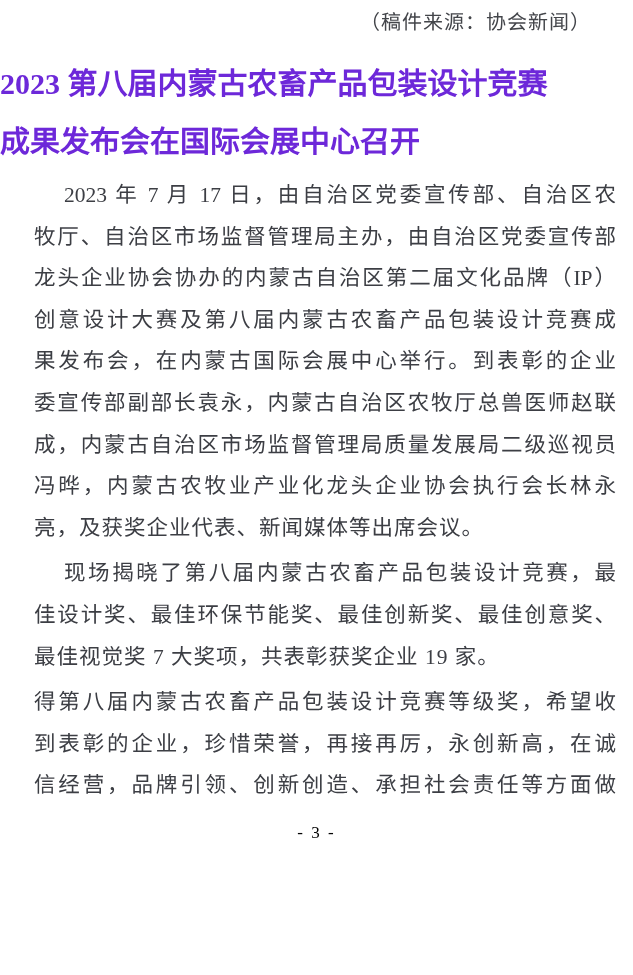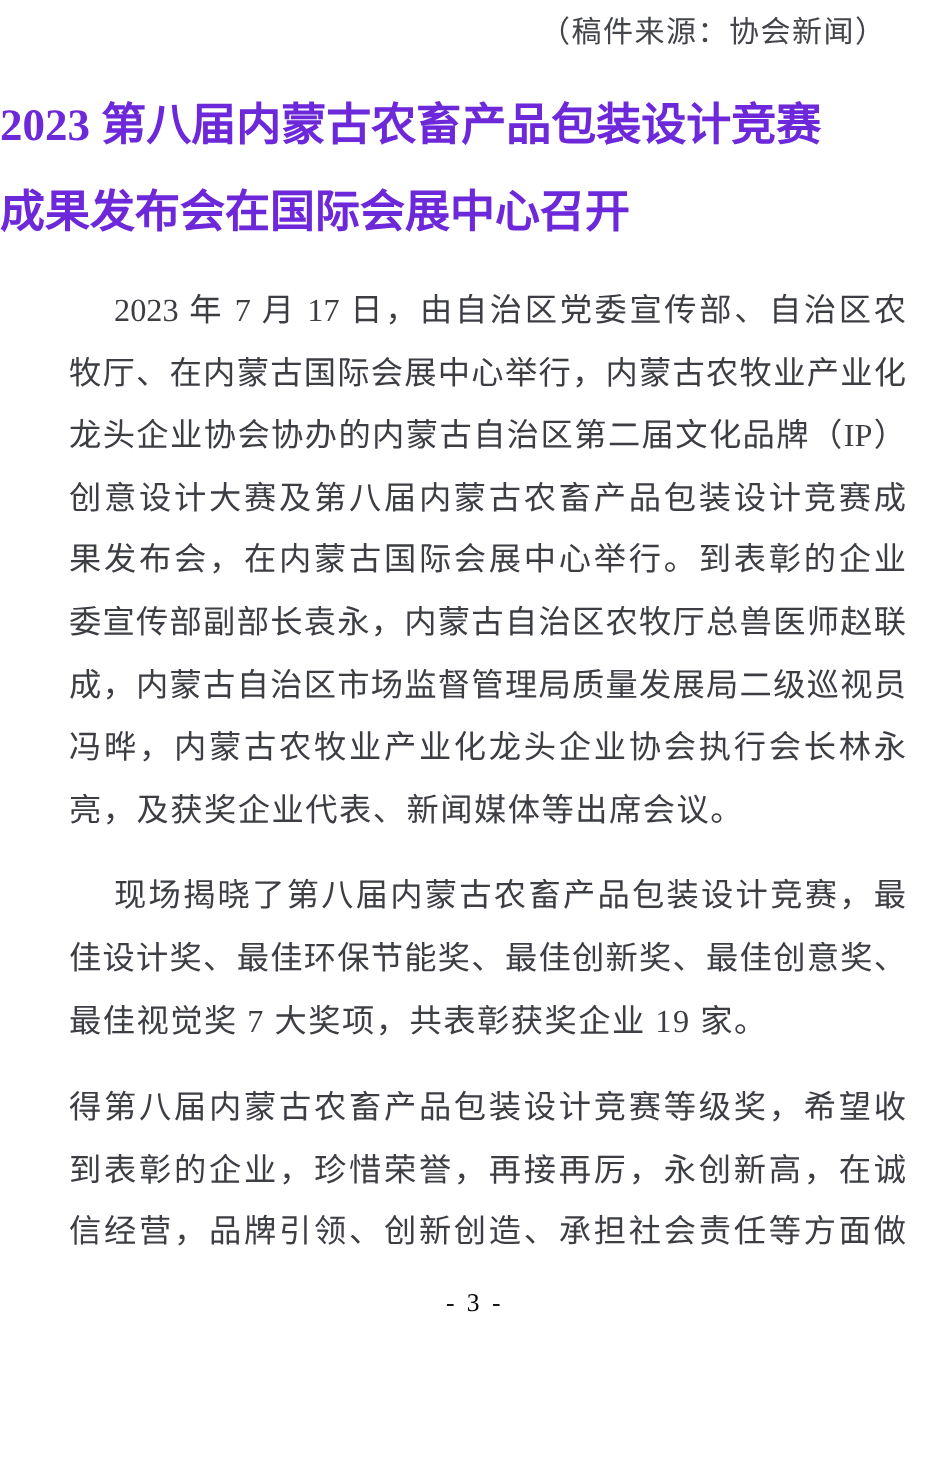--- a/index.html
+++ b/index.html
@@ -29,21 +29,21 @@
     color: #6d28d9;
   }
   .doc-title .t-line { height: 58px; }
   .body-content {
     margin-top: 2px;
     padding-left: 30px;
     padding-right: 13px;
     color: #3c3e44;
     font-size: 21.5px;
   }
-  .paragraph { margin: 16px; }
+  .paragraph { margin: 4px; }
   .bline {
     height: 41.6px;
     line-height: 41.6px;
     overflow: hidden;
     letter-spacing: 1px;
   }
   .bline.full {
     text-align: justify;
     text-justify: inter-character;
     text-align-last: justify;
@@ -65,21 +65,21 @@
 <div class="source-line">（稿件来源：协会新闻）</div>
 
 <div class="doc-title">
   <div class="t-line">2023 第八届内蒙古农畜产品包装设计竞赛</div>
   <div class="t-line">成果发布会在国际会展中心召开</div>
 </div>
 
 <div class="body-content">
     <div class="paragraph">
       <div class="bline full indent">2023 年 7 月 17 日，由自治区党委宣传部、自治区农</div>
-      <div class="bline full">牧厅、在内蒙古国际会展中心举行，内蒙古农牧业产业化</div>
+      <div class="bline full">牧厅、自治区市场监督管理局主办，由自治区党委宣传部</div>
       <div class="bline full">龙头企业协会协办的内蒙古自治区第二届文化品牌（IP）</div>
       <div class="bline full">创意设计大赛及第八届内蒙古农畜产品包装设计竞赛成</div>
       <div class="bline full">果发布会，在内蒙古国际会展中心举行。到表彰的企业</div>
       <div class="bline full">委宣传部副部长袁永，内蒙古自治区农牧厅总兽医师赵联</div>
       <div class="bline full">成，内蒙古自治区市场监督管理局质量发展局二级巡视员</div>
       <div class="bline full">冯晔，内蒙古农牧业产业化龙头企业协会执行会长林永</div>
       <div class="bline">亮，及获奖企业代表、新闻媒体等出席会议。</div>
     </div>
     <div class="paragraph">
       <div class="bline full indent">现场揭晓了第八届内蒙古农畜产品包装设计竞赛，最</div>

